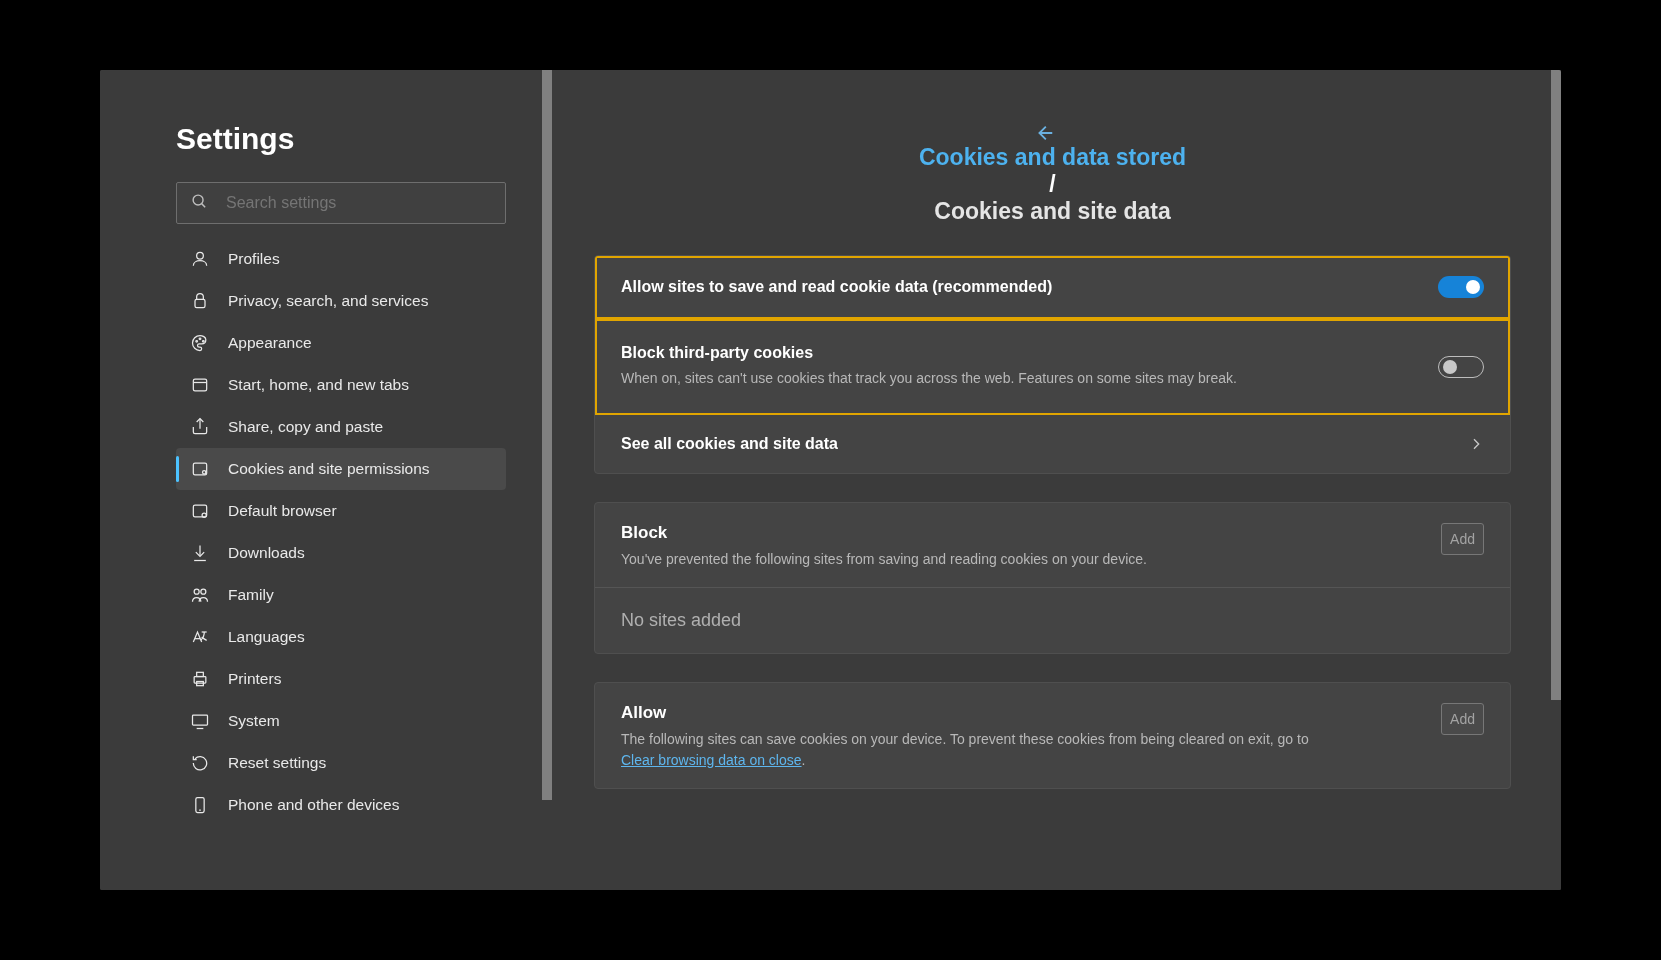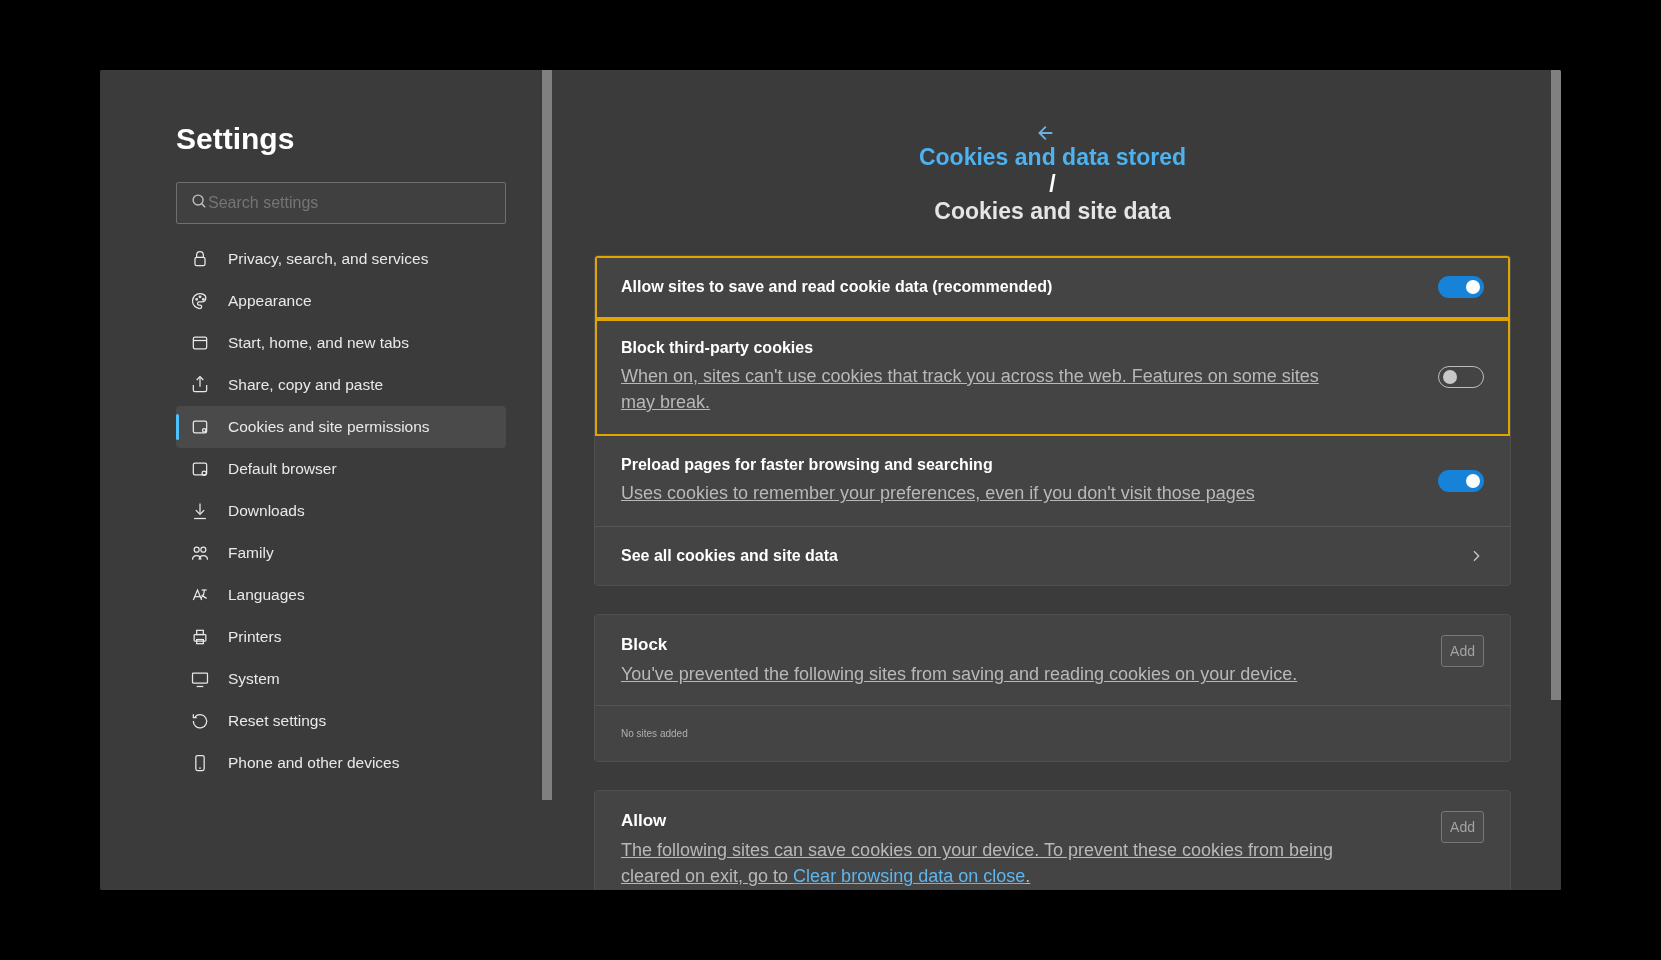--- a/index.html
+++ b/index.html
@@ -46,20 +46,21 @@
     border-radius: 2px;
     margin-bottom: 14px;
   }
   .search-box svg { width: 17px; height: 17px; stroke: #bdbdbd; fill:none; stroke-width:2; }
   .search-box input {
     background: transparent;
     border: 0;
     outline: 0;
     color: #14b8a6;
     font-size: 16px;
+    margin-left: 18px;
     flex: 1;
   }
   .nav-item {
     display: flex;
     align-items: center;
     height: 42px;
     padding-left: 14px;
     color: #e9e9e9;
     font-size: 15.5px;
     border-radius: 4px;
@@ -145,21 +146,21 @@
     outline: 2px solid #e1a500;
     outline-offset: -1px;
     position: relative;
     z-index: 1;
     background:#444444;
     border-radius:3px;
   }
   .row.highlight + .row { }
   .row .txt { flex:1; padding-right:20px; }
   .row-title { font-size:16px; font-weight:600; color:#fff; }
-  .row-desc { font-size:18px; color:#b8b8b8; margin-top:6px; line-height:1.45; max-width:720px;text-decoration:underline; }
+  .row-desc { font-size:14px; color:#b8b8b8; margin-top:6px; line-height:1.45; max-width:720px; }
   .toggle {
     width:46px; height:22px; border-radius:11px; position:relative; cursor:pointer;
   }
   .toggle.on { background:#1683d8; }
   .toggle.off { background:transparent; border:1px solid #bdbdbd; }
   .toggle .knob {
     width:14px; height:14px; border-radius:50%; background:#fff; position:absolute; top:4px;
   }
   .toggle.on .knob { right:4px; }
   .toggle.off .knob { left:4px; background:#c8c8c8; top:3px; }
@@ -178,21 +179,21 @@
     background:#4a4a4a;
     color:#a3a3a3;
     padding:7px 8px;
     border-radius:3px;
     font-size:14px;
     cursor:pointer;
   }
   .empty-row {
     padding: 22px 26px;
     color:#b0b0b0;
-    font-size:10px;
+    font-size:18px;
   }
   .link-blue { color:#5eb6ee; text-decoration:underline; cursor:pointer; }
 
   
   .content-scrollbar {
     position:absolute;
     right:0; top:0; width:10px; height:100%;
     background:#3b3b3b;
   }
   .content-thumb {
@@ -220,20 +221,29 @@
     <div class="search-box">
       <span class="ico">
         <svg viewBox="0 0 24 24">
             <circle cx="10" cy="10" r="7"></circle>
             <line x1="20" y1="20" x2="15" y2="15"></line>
           </svg>
       </span>
       <input type="text" placeholder="Search settings" style="">
     </div>
 
+    <div class="nav-item">
+      <span class="ico">
+          <svg viewBox="0 0 24 24">
+            <circle cx="12" cy="8" r="4"></circle>
+            <path d="M4 20c0-4 4-6 8-6s8 2 8 6"></path>
+          </svg>
+        </span>
+      <span>Profiles</span>
+    </div>
     <div class="nav-item">
       <span class="ico">
           <svg viewBox="0 0 24 24">
             <rect x="6" y="10" width="12" height="10" rx="2"></rect>
             <path d="M8 10V7a4 4 0 0 1 8 0v3"></path>
           </svg>
         </span>
       <span>Privacy, search, and services</span>
     </div>
     <div class="nav-item">
@@ -388,29 +398,20 @@
       <div class="row highlight" style="min-height:96px;">
         <div class="txt">
           <div class="row-title">Block third-party cookies</div>
           <div class="row-desc">When on, sites can't use cookies that track you across the web. Features on some sites may break.</div>
         </div>
         <div class="toggle off">
             <div class="knob"></div>
           </div>
       </div>
 
-      <div class="row">
-        <div class="txt">
-          <div class="row-title">Preload pages for faster browsing and searching</div>
-          <div class="row-desc">Uses cookies to remember your preferences, even if you don't visit those pages</div>
-        </div>
-        <div class="toggle on">
-            <div class="knob"></div>
-          </div>
-      </div>
 
       <div class="row" style="cursor:pointer;">
         <div class="txt">
           <div class="row-title">See all cookies and site data</div>
         </div>
         <svg class="chev-right" viewBox="0 0 24 24">
             <path d="M9 5l7 7-7 7"></path>
           </svg>
       </div>
     </div>

